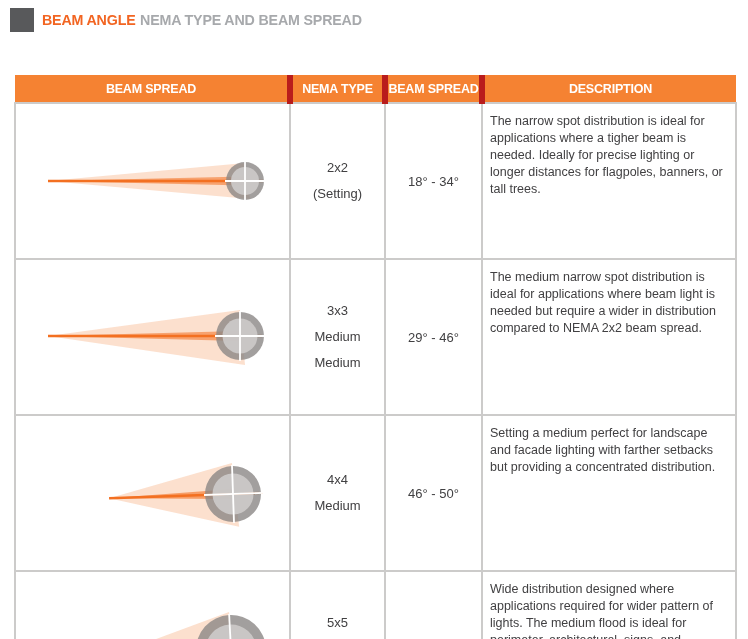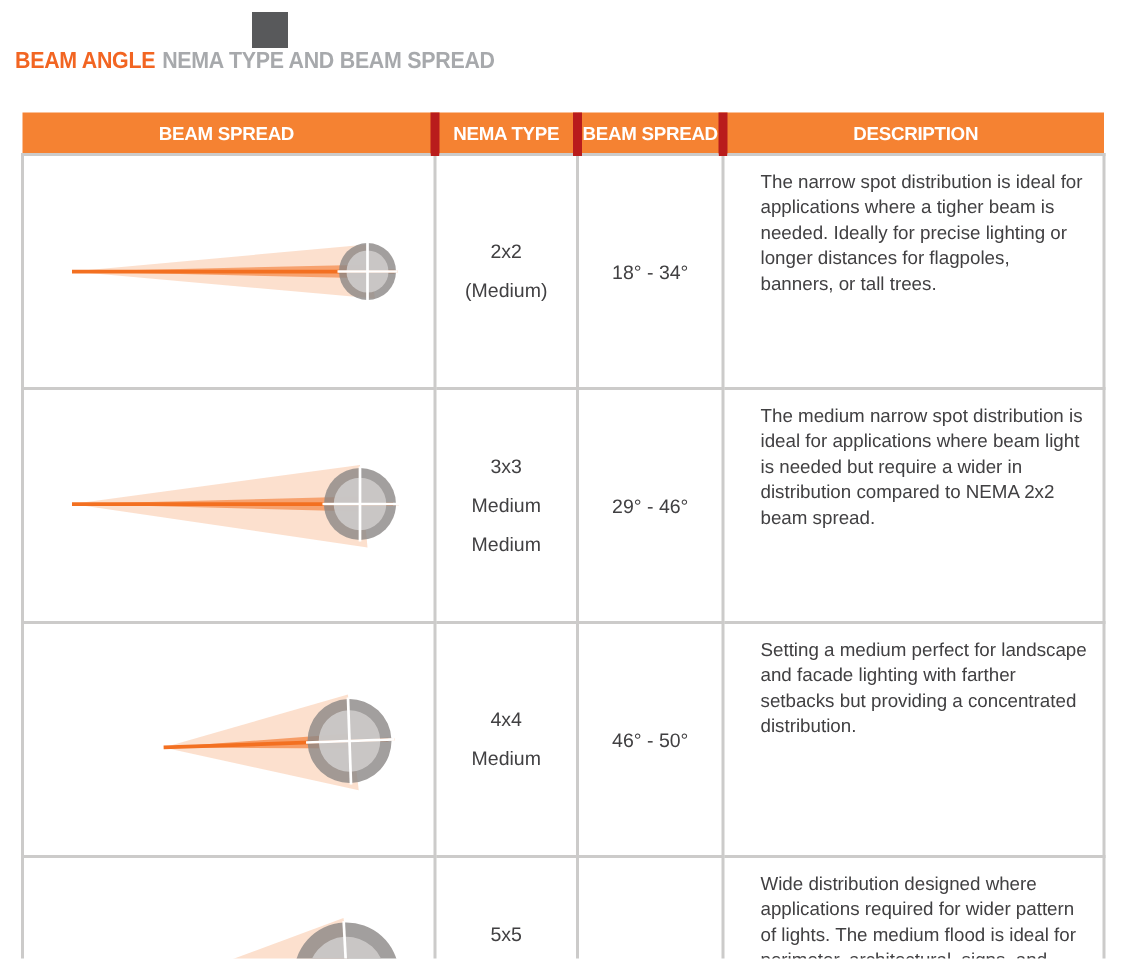--- a/index.html
+++ b/index.html
@@ -11,21 +11,20 @@
     position: relative;
     overflow: hidden;
   }
 
   
   .title-bar {
     position: absolute;
     left: 10px; top: 8px;
     display: flex;
     align-items: center;
-    flex-direction: column;
   }
   .title-square {
     width: 24px; height: 24px;
     background: #58595B;
     margin-right: 8px;
     flex: 0 0 auto;
   }
   .title-text {
     font-weight: bold;
     font-size: 15.5px;
@@ -78,21 +77,21 @@
   .beam-table tbody td.spread-cell {
     text-align: center;
     font-size: 13px;
     color: #414042;
   }
   .nema-line { display: block; line-height: 26px; }
   .beam-table tbody td.desc-cell {
     vertical-align: top;
     font-size: 12.5px;
     line-height: 17px;
-    padding: 9px 10px 0 24px;
+    padding: 9px 10px 0 7px;
     color: #414042;
   }
   svg.beam-svg { display: block; }
 </style>
 </head>
 <body>
 
 <div class="title-bar">
   <div class="title-square"></div>
   <div class="title-text">
@@ -125,21 +124,21 @@
           <line x1="19" y1="64" x2="234" y2="64" stroke="#F37021" stroke-width="2.5"></line>
           <circle cx="216" cy="64" r="19" fill="rgba(139,135,134,0.8)"></circle>
           <circle cx="216" cy="64" r="14" fill="rgba(203,200,199,0.95)"></circle>
           <line x1="198" y1="64" x2="236" y2="64" stroke="rgba(243,112,33,0.45)" stroke-width="1.5"></line>
           <line x1="196" y1="64" x2="236" y2="64" stroke="#ffffff" stroke-width="1.8"></line>
           <line x1="216" y1="44" x2="216" y2="84" stroke="#ffffff" stroke-width="1.8"></line>
         </svg>
       </td>
       <td class="nema-cell">
         <span class="nema-line">2x2</span>
-        <span class="nema-line">(Medium)</span>
+        <span class="nema-line">(Setting)</span>
       </td>
       <td class="spread-cell">18° - 34°</td>
       <td class="desc-cell">The narrow spot distribution is ideal for applications where a tigher beam is needed. Ideally for precise lighting or longer distances for flagpoles, banners, or tall trees.</td>
     </tr>
 
     <tr>
       <td class="diagram-cell">
         <svg class="beam-svg" width="271" height="128" viewBox="0 0 271 128">
           <polygon points="19,63 211,37 216,92" fill="rgba(243,112,33,0.22)"></polygon>
           <polygon points="19,63 211,58 211,68" fill="rgba(243,112,33,0.55)"></polygon>

